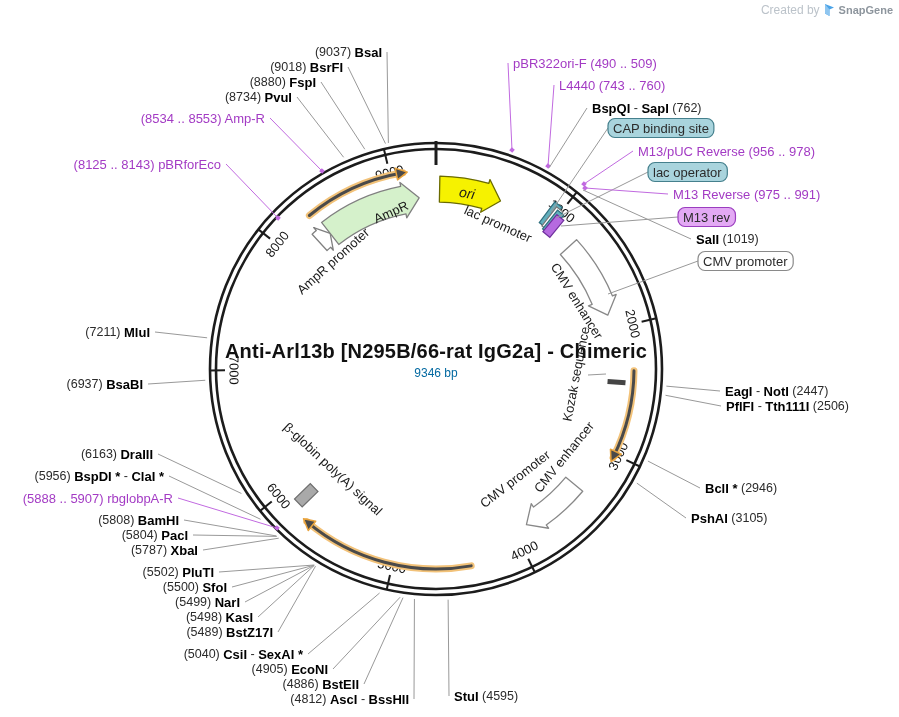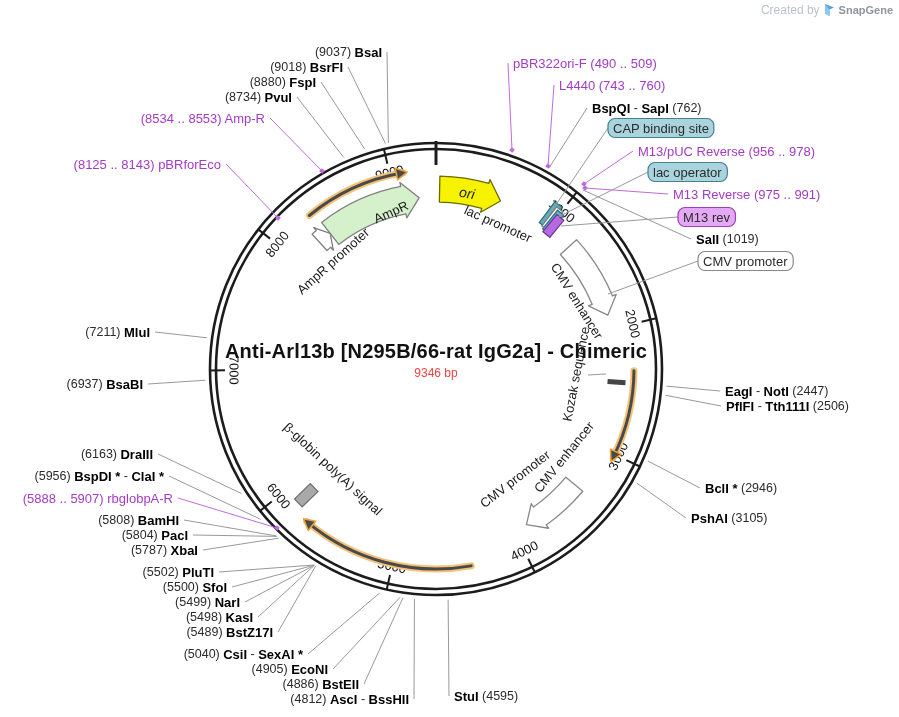--- a/index.html
+++ b/index.html
@@ -1,21 +1,21 @@
 <!DOCTYPE html>
 <html><head>
 <meta charset="utf-8">
 <style>
   html,body{margin:0;padding:0;background:#ffffff;}
   #stage{position:relative;width:899px;height:717px;background:#ffffff;overflow:hidden;
          font-family:"Liberation Sans",sans-serif;}
   #map{position:absolute;left:0;top:0;}
   #title-block{position:absolute;left:0;top:340px;width:872px;text-align:center;pointer-events:none;}
   #plasmid-title{font-size:20px;font-weight:bold;color:#111;letter-spacing:.2px;}
-  #plasmid-size{font-size:12px;color:#ef4444;margin-top:3px;}
+  #plasmid-size{font-size:12px;color:#0369a1;margin-top:3px;}
   #watermark{position:absolute;top:3px;right:6px;display:flex;align-items:center;gap:4px;}
   #watermark .created{font-size:12px;color:#bcc3ca;}
   #watermark .brand{font-size:11px;color:#8d959d;font-weight:bold;}
   svg text{font-family:"Liberation Sans",sans-serif;}
 </style>
 </head>
 <body>
 
 <div id="stage">
   <svg id="map" width="899" height="717" viewBox="0 0 899 717">

